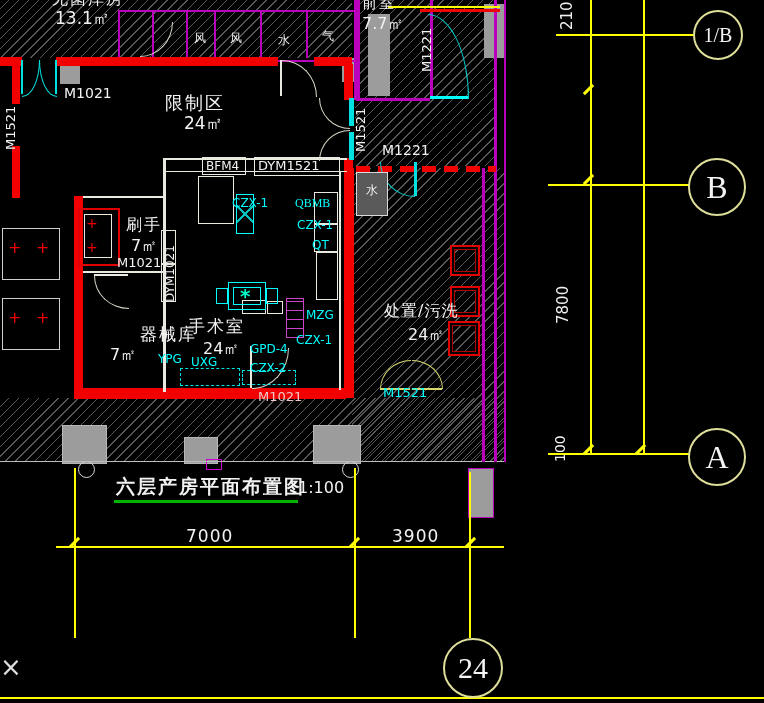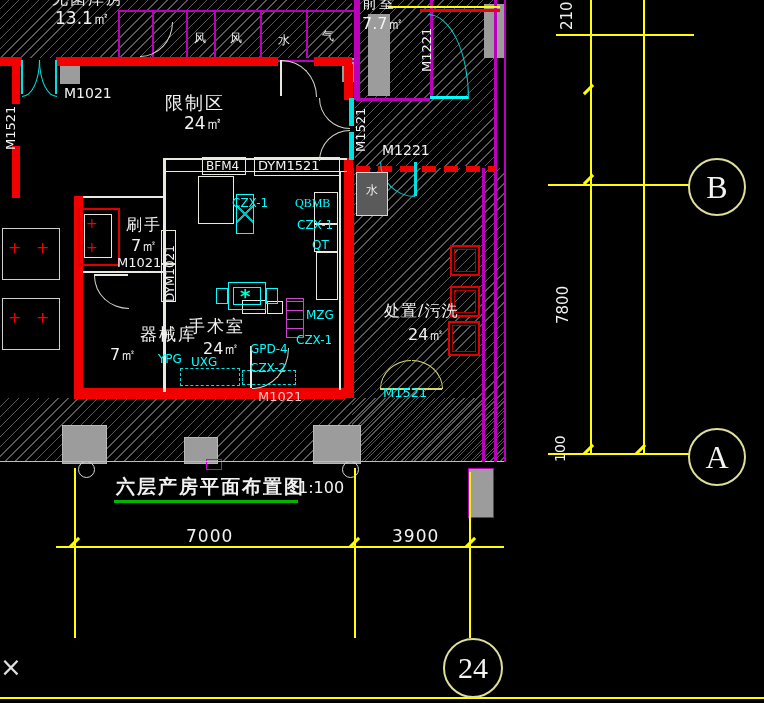--- a/index.html
+++ b/index.html
@@ -222,18 +222,19 @@
   <div class="abs lbl vert" style="left:560px;top:30px;font-size:15px;">210</div>
   <div class="abs lbl vert" style="left:556px;top:324px;font-size:15px;">7800</div>
   <div class="abs lbl vert" style="left:553px;top:462px;font-size:14px;">100</div>
   <div class="abs lbl" style="left:186px;top:528px;font-size:17px;letter-spacing:1px;">7000</div>
   <div class="abs lbl" style="left:392px;top:528px;font-size:17px;letter-spacing:1px;">3900</div>
 
   <div class="abs lbl" style="left:116px;top:477px;font-size:19px;letter-spacing:2px;font-weight:bold;">六层产房平面布置图</div>
   <div class="abs lbl" style="left:298px;top:480px;font-size:16px;">1:100</div>
   <div class="abs" style="left:114px;top:500px;width:184px;height:3px;background:#00b400;"></div>
 
+  <div class="abs bub" style="left:693px;top:10px;width:46px;height:46px;font-size:20px;">1/B</div>
   <div class="abs bub" style="left:688px;top:158px;width:54px;height:54px;font-size:32px;">B</div>
   <div class="abs bub" style="left:688px;top:428px;width:54px;height:54px;font-size:32px;">A</div>
   <div class="abs bub" style="left:443px;top:638px;width:56px;height:56px;font-size:30px;">24</div>
   <div class="abs lbl" style="left:0;top:654px;font-size:26px;color:#dddddd;">×</div>
 
 </div>
 
 </body></html>

